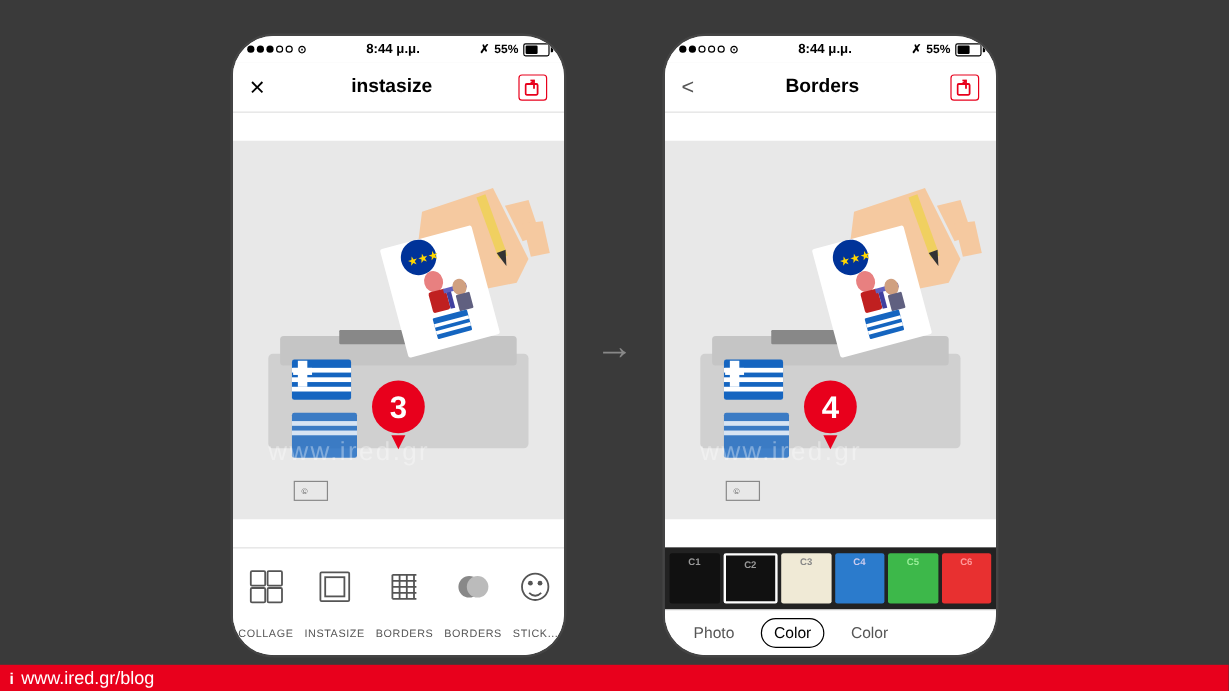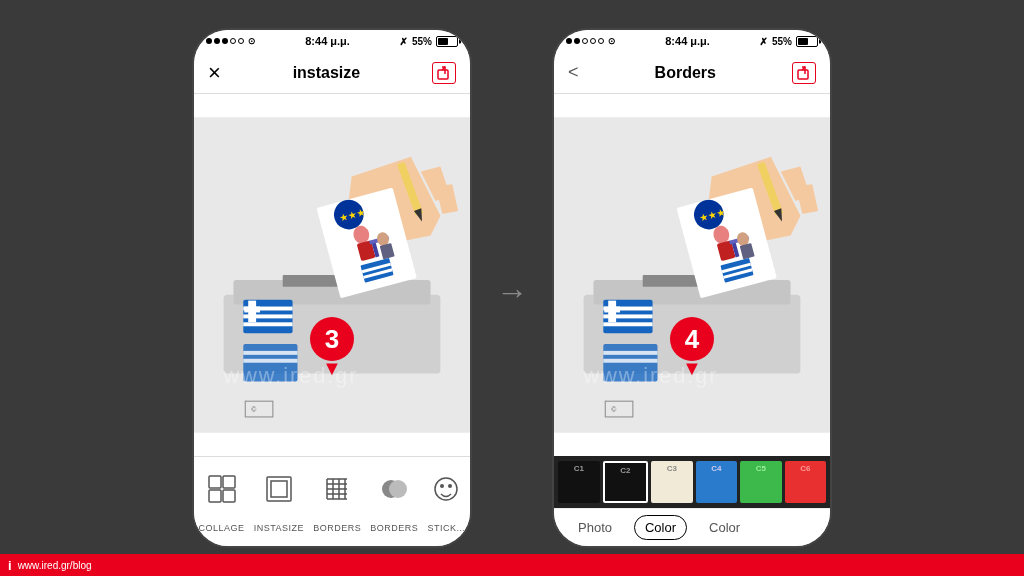--- a/index.html
+++ b/index.html
@@ -244,21 +244,21 @@
       right: 0;
       height: 22px;
       background: #e8001c;
       display: flex;
       align-items: center;
       padding: 0 8px;
     }
 
     .website-url {
       color: #fff;
-      font-size: 10px;
+      font-size: 15px;
       font-weight: 500;
     }
 
     svg text { font-family: -apple-system, Arial, sans-serif; }
   </style>
 </head>
 <body>
 
 <div style="display:flex;align-items:center;gap:24px;position:relative;">
 

